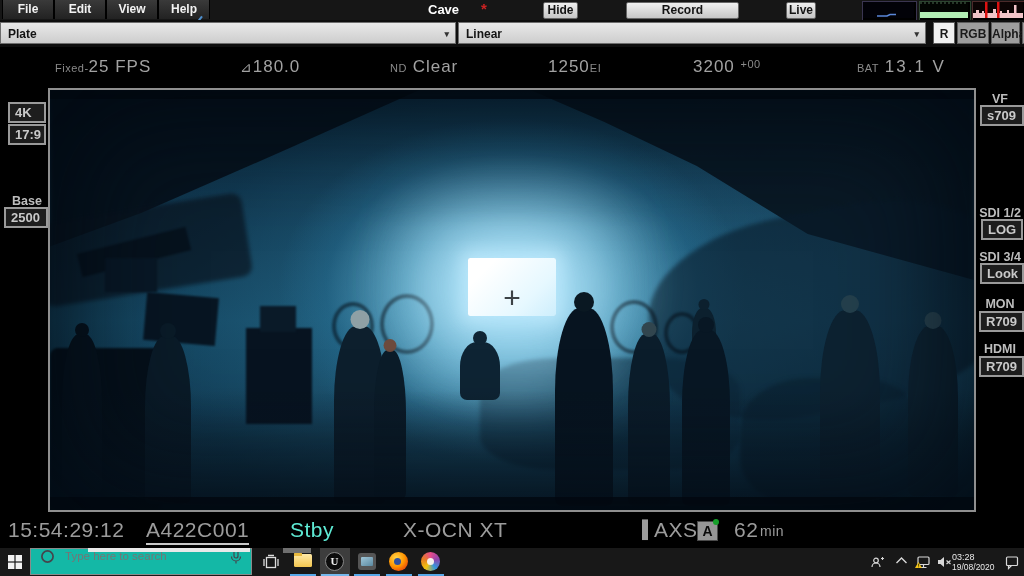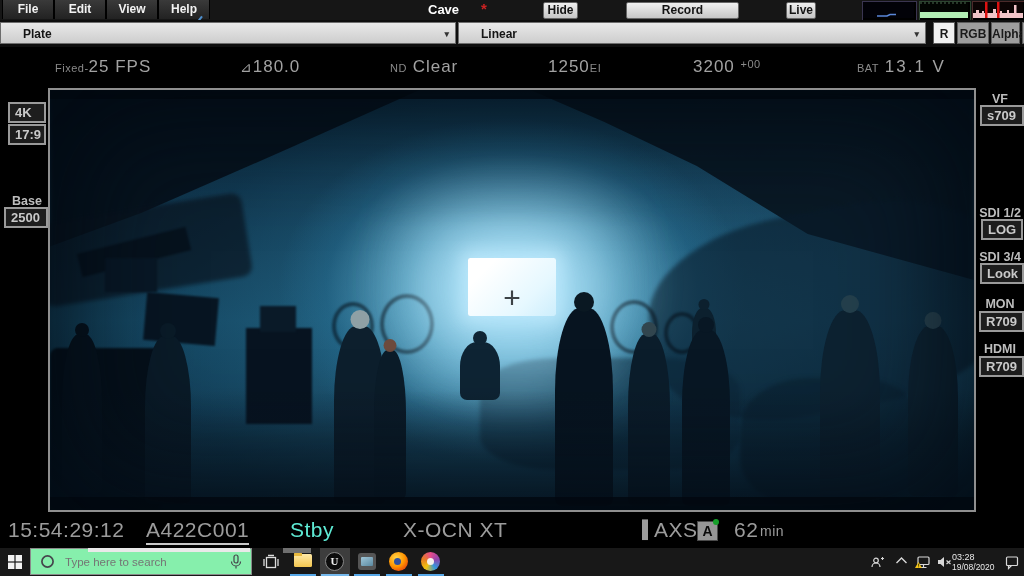--- a/index.html
+++ b/index.html
@@ -14,21 +14,21 @@
            color:#f2f2f2;font-size:12px;font-weight:bold;cursor:default;}
   #doc-title{left:428px;top:2px;color:#fff;font-size:13px;font-weight:bold;}
   #doc-modified{left:481px;top:0px;color:#c22;font-size:15px;font-weight:bold;}
   .topbtn{top:2px;height:15px;background:linear-gradient(#efefef,#c6c6c6);border:1px solid #666;
           border-radius:2px;color:#141414;font-size:12px;font-weight:bold;text-align:center;line-height:15px;}
   .scope{top:1px;height:18px;background:#000;}
 
   
   #toolbar{left:0;top:20px;width:1024px;height:27px;background:#0e0e0e;}
   .dropdown{top:2px;height:22px;background:linear-gradient(#e9e9e9,#cdcdcd);border:1px solid #6d6d6d;
-            color:#141414;font-size:12px;font-weight:bold;line-height:22px;padding-left:22px;box-sizing:border-box;}
+            color:#141414;font-size:12px;font-weight:bold;line-height:22px;padding-left:7px;box-sizing:border-box;}
   .dropdown .arr{position:absolute;right:6px;top:0;font-size:9px;color:#333;}
   .chanbtn{top:2px;height:22px;border:1px solid #5d5d5d;color:#1a1a1a;font-size:12px;font-weight:bold;
            text-align:center;line-height:22px;box-sizing:border-box;}
 
   
   #statusrow{left:0;top:47px;width:1024px;height:41px;background:#000;}
   .st{top:10px;color:#a2a2a2;font-size:17px;letter-spacing:1px;text-align:center;}
   .st small{font-size:11px;color:#8a8a8a;letter-spacing:0.5px;font-weight:normal;}
 
   
@@ -233,21 +233,21 @@
 
     <div class="slot" style="left:0">
       <svg class="trayicon" style="left:8px;top:7px" width="14" height="14" viewBox="0 0 14 14">
         <rect x="0" y="0" width="6.4" height="6.4" fill="#f2f2f2"></rect>
           <rect x="7.6" y="0" width="6.4" height="6.4" fill="#f2f2f2"></rect>
         <rect x="0" y="7.6" width="6.4" height="6.4" fill="#f2f2f2"></rect>
           <rect x="7.6" y="7.6" width="6.4" height="6.4" fill="#f2f2f2"></rect>
       </svg>
     </div>
 
-    <div class="abs" style="left:30px;top:0;width:222px;height:27px;background:#86efac;border:1px solid #8a8a8a;box-sizing:border-box;display:flex;align-items:center">
+    <div class="abs" style="left:30px;top:0;width:222px;height:27px;background:#14b8a6;border:1px solid #8a8a8a;box-sizing:border-box;display:flex;align-items:flex-start">
       <svg style="margin-left:9px" width="15" height="15" viewBox="0 0 15 15">
         <circle cx="7.5" cy="7.5" r="5.6" fill="none" stroke="#45454c" stroke-width="1.7"></circle>
       </svg>
       <input style="flex: 1 1 0%; border: none; outline: none; font-family: &quot;Liberation Sans&quot;, sans-serif; font-size: 11.5px; color: rgb(68, 68, 68); margin-left: 8px; background: transparent;" placeholder="Type here to search">
       <svg style="margin-right:9px" width="12" height="15" viewBox="0 0 12 15">
         <rect x="4" y="1" width="4" height="8" rx="2" fill="none" stroke="#45454c" stroke-width="1.2"></rect>
         <path d="M1.5 7.5 a4.5 4.5 0 0 0 9 0 M6 12 v2.5" fill="none" stroke="#45454c" stroke-width="1.2"></path>
       </svg>
     </div>
 

